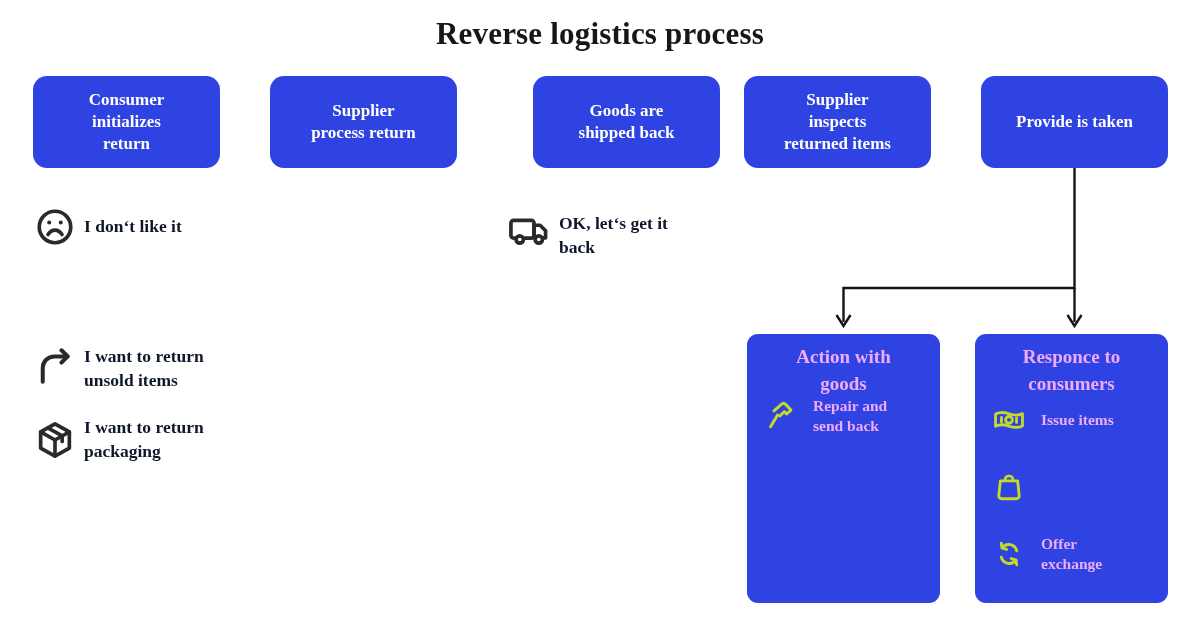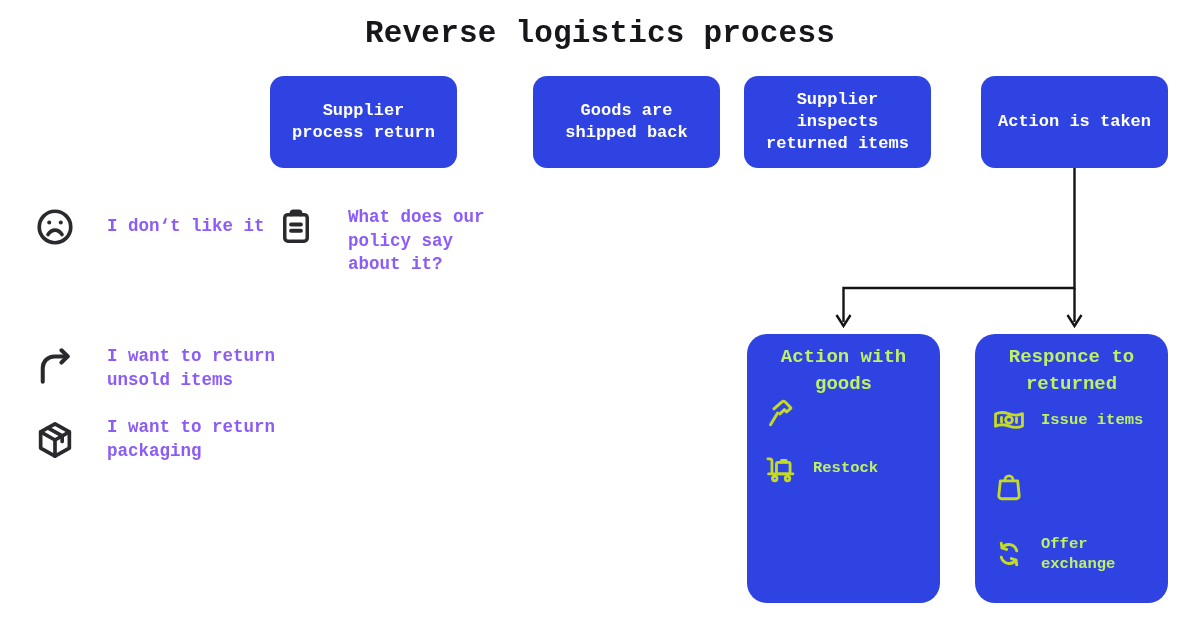--- a/index.html
+++ b/index.html
@@ -1,63 +1,66 @@
 <!DOCTYPE html>
 <html><head>
 <meta charset="utf-8">
 <style>
   html,body{margin:0;padding:0;background:#ffffff;}
   .canvas{
     position:relative;width:1200px;height:630px;background:#ffffff;overflow:hidden;
-    font-family:Liberation Mono, monospace;color:#1e1e24;
+    font-family:Liberation Serif, serif;color:#1e1e24;
   }
   .title{
     position:absolute;top:16px;left:0;width:1200px;text-align:center;
     font-size:31px;font-weight:700;color:#17171b;letter-spacing:.2px;
   }
   .step{
     position:absolute;top:76px;width:187px;height:92px;background:#2e43e1;border-radius:14px;
     color:#ffffff;display:flex;align-items:center;justify-content:center;text-align:center;
     font-size:17px;font-weight:600;line-height:1.3;white-space:pre-line;padding:0 6px;box-sizing:border-box;
   }
   .note{
-    position:absolute;display:flex;align-items:center;gap:30px;
-    font-size:17.5px;font-weight:600;line-height:1.35;color:#8b5cf6;white-space:pre-line;
+    position:absolute;display:flex;align-items:center;gap:7px;
+    font-size:17.5px;font-weight:600;line-height:1.35;color:#0f172a;white-space:pre-line;
   }
   .note.topalign{align-items:flex-start;}
   .ni{flex:none;width:44px;display:flex;align-items:center;justify-content:center;color:#2a2a2e;}
   .outcome{
-    position:absolute;top:334px;width:193px;height:269px;background:#2e43e1;border-radius:20px;color:#bef264;
+    position:absolute;top:334px;width:193px;height:269px;background:#2e43e1;border-radius:11px;color:#f0abfc;
   }
   .outcome-title{
     padding-top:10px;text-align:center;font-size:19px;font-weight:600;line-height:1.4;white-space:pre-line;
   }
   .orow{
     position:absolute;left:16px;right:6px;display:flex;align-items:center;gap:14px;
     font-size:15.5px;font-weight:600;line-height:1.3;white-space:pre-line;
   }
   .oi{flex:none;width:36px;height:36px;display:flex;align-items:center;justify-content:center;color:#c3da26;}
   .arrows{position:absolute;left:0;top:0;pointer-events:none;}
   svg{display:block;}
 </style>
 </head>
 <body>
 
 <div class="canvas">
 
   <div class="title">Reverse logistics process</div>
 
+  <div class="step" style="left:33px"><span>Consumer
+initializes
+return</span></div>
   <div class="step" style="left:270px"><span>Supplier
 process return</span></div>
   <div class="step" style="left:533px"><span>Goods are
 shipped back</span></div>
   <div class="step" style="left:744px"><span>Supplier
 inspects
 returned items</span></div>
-  <div class="step" style="left:981px"><span>Action is taken</span></div>
+  <div class="step" style="left:981px"><span>Provide is taken</span></div>
 
   <div class="note" style="left:33px;top:206px">
     <span class="ni">
       <svg width="42" height="42" viewBox="0 0 24 24" fill="none" stroke="currentColor" stroke-width="2.1" stroke-linecap="round" stroke-linejoin="round">
         <circle cx="12" cy="12" r="9"></circle>
         <circle cx="8.7" cy="9.4" r="1.15" fill="currentColor" stroke="none"></circle>
         <circle cx="15.3" cy="9.4" r="1.15" fill="currentColor" stroke="none"></circle>
         <path d="M8 16.3c1.1-1.7 2.5-2.5 4-2.5s2.9.8 4 2.5"></path>
       </svg>
     </span>
@@ -82,34 +85,33 @@
         <path d="M12 2.8 20.2 7.4v9.2L12 21.2 3.8 16.6V7.4Z"></path>
         <polyline points="3.8 7.4 12 12 20.2 7.4"></polyline>
         <line x1="12" y1="12" x2="12" y2="21.2"></line>
         <polyline points="7.9 5.1 16.1 9.7 16.1 12.8"></polyline>
       </svg>
     </span>
     <span>I want to return
 packaging</span>
   </div>
 
-  <div class="note topalign" style="left:274px;top:206px">
+
+  <div class="note topalign" style="left:508px;top:212px">
     <span class="ni">
-      <svg width="38" height="42" viewBox="0 0 24 24" fill="none" stroke="currentColor" stroke-width="2.2" stroke-linecap="round" stroke-linejoin="round">
-        <rect x="4.9" y="4.2" width="14.2" height="16.8" rx="2"></rect>
-        <path d="M9 4.2V3.3A1.3 1.3 0 0 1 10.3 2h3.4A1.3 1.3 0 0 1 15 3.3v.9"></path>
-        <line x1="8.9" y1="10.4" x2="15.1" y2="10.4" stroke-width="2.5"></line>
-        <line x1="8.9" y1="14.4" x2="15.1" y2="14.4" stroke-width="2.5"></line>
+      <svg width="46" height="40" viewBox="0 0 24 21" fill="none" stroke="currentColor" stroke-width="2" stroke-linecap="round" stroke-linejoin="round">
+        <rect x="1.6" y="4.2" width="12.6" height="9.6" rx="1.4"></rect>
+        <path d="M14.2 6.8h3.3l3 3v3.9h-6.3z"></path>
+        <circle cx="6.4" cy="14.6" r="2" fill="#ffffff"></circle>
+        <circle cx="16.8" cy="14.6" r="2" fill="#ffffff"></circle>
       </svg>
     </span>
-    <span>What does our
-policy say
-about it?</span>
+    <span>OK, let‘s get it
+back</span>
   </div>
-
 
 
   <svg class="arrows" width="1200" height="630" viewBox="0 0 1200 630">
     <g fill="none" stroke="#141414" stroke-width="2.4">
       <path d="M1074.5 168 V288 H843.5 V322"></path>
       <path d="M1074.5 288 V322"></path>
       <path d="M836.5 315 L843.5 326 L850.5 315"></path>
       <path d="M1067.5 315 L1074.5 326 L1081.5 315"></path>
     </g>
   </svg>
@@ -118,42 +120,31 @@
     <div class="outcome-title">Action with
 goods</div>
 
     <div class="orow" style="top:62px">
       <span class="oi">
         <svg width="34" height="34" viewBox="0 0 24 24" fill="none" stroke="currentColor" stroke-width="2.1" stroke-linecap="round" stroke-linejoin="round">
           <path d="M7 8.4 12.7 3.5a1.8 1.8 0 0 1 2.5.2l3.8 4.1-3 2.8-1.6-1.7-3.2 3"></path>
           <path d="M9.6 11.3 4.6 19.6"></path>
         </svg>
       </span>
+      <span>Repair and
+send back</span>
     </div>
 
-    <div class="orow" style="top:116px">
-      <span class="oi">
-        <svg width="34" height="34" viewBox="0 0 24 24" fill="none" stroke="currentColor" stroke-width="2" stroke-linecap="round" stroke-linejoin="round">
-          <path d="M5.6 16V7.1A1.6 1.6 0 0 0 4 5.5H2.7"></path>
-          <path d="M3.2 16.2H20.4"></path>
-          <circle cx="7.6" cy="19.4" r="1.6"></circle>
-          <circle cx="16.6" cy="19.4" r="1.6"></circle>
-          <rect x="8.8" y="8" width="9.6" height="8.2" rx="1.2"></rect>
-          <path d="M12.4 8V6.6h3.2V8"></path>
-        </svg>
-      </span>
-      <span>Restock</span>
-    </div>
 
 
   </div>
 
   <div class="outcome" style="left:975px">
     <div class="outcome-title">Responce to
-returned</div>
+consumers</div>
 
     <div class="orow" style="top:68px">
       <span class="oi">
         <svg width="36" height="34" viewBox="0 0 24 24" fill="none" stroke="currentColor" stroke-width="2" stroke-linecap="round" stroke-linejoin="round">
           <path d="M2.5 7.8C5.4 6.3 8.4 6.3 12 7.6c3.6 1.3 6.6 1.3 9.5-.1v8.7c-2.9 1.4-5.9 1.4-9.5.1-3.6-1.3-6.6-1.3-9.5.1Z"></path>
           <circle cx="12" cy="11.9" r="2.4"></circle>
           <line x1="6.7" y1="10.2" x2="6.7" y2="13.4"></line>
           <line x1="17.3" y1="10.6" x2="17.3" y2="13.8"></line>
         </svg>
       </span>

